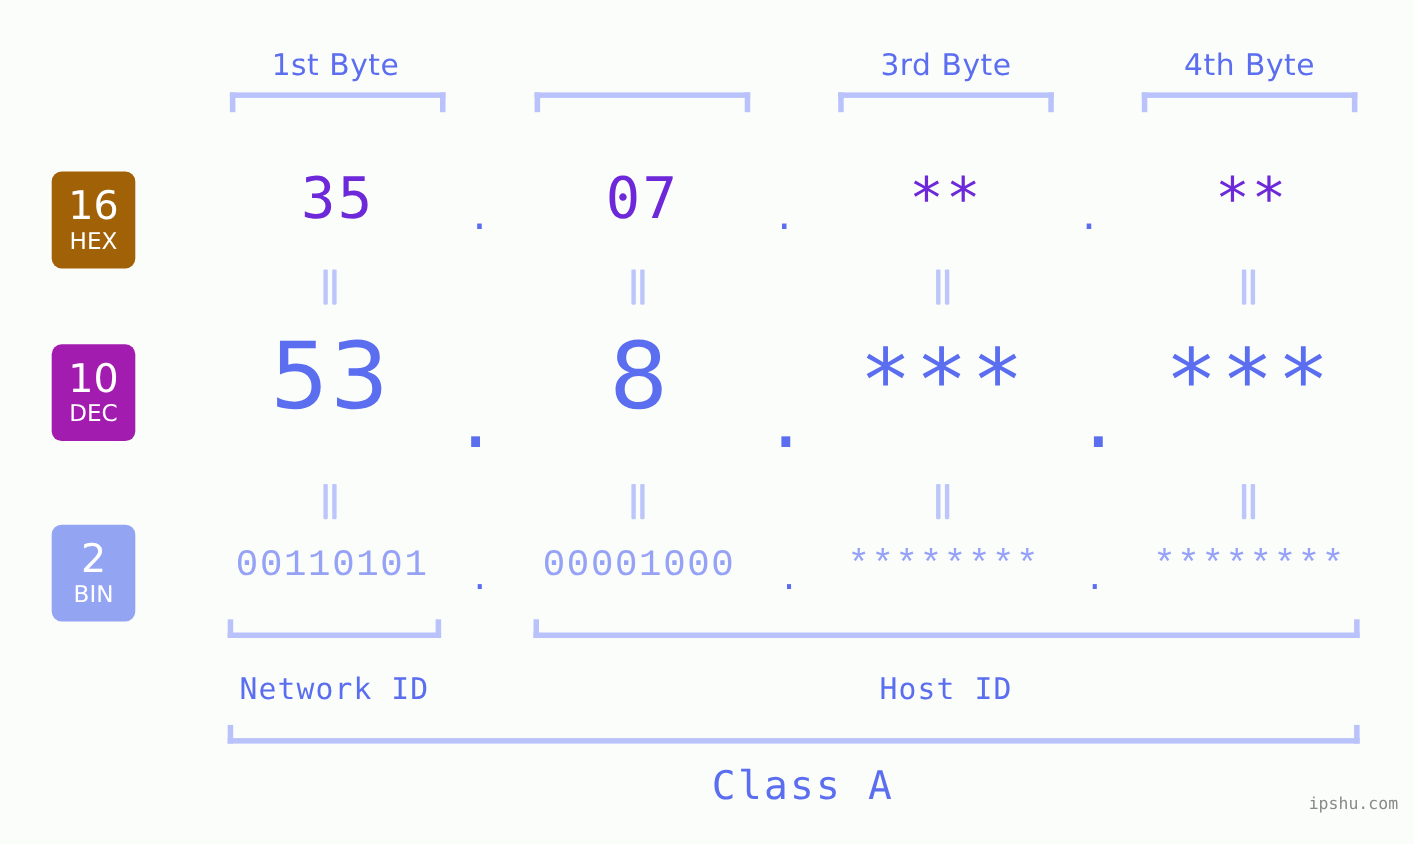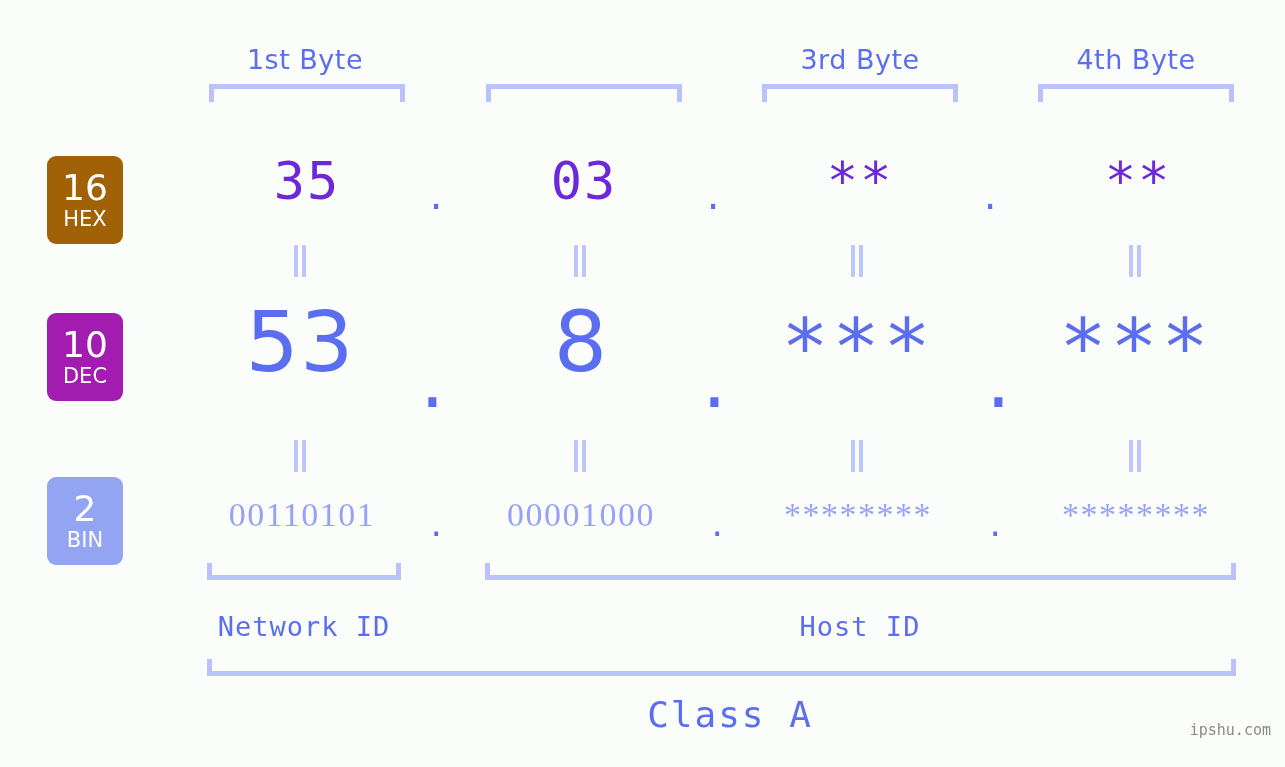--- a/index.html
+++ b/index.html
@@ -115,21 +115,21 @@
     top: 368px;
     font-family: "DejaVu Sans", sans-serif;
     font-size: 78px;
     color: #5b6ef0;
     line-height: 0.33;
   }
 
   
   .row-bin .cell {
     top: 498px;
-    font-family: Liberation Serif, serif;
+    font-family: Liberation Mono, monospace;
     font-size: 34px;
     color: #96a2f5;
     letter-spacing: 1.5px;
   }
   .row-bin .cell.ast {
     color: #96a2f5;
     letter-spacing: 1.5px;
   }
   .row-bin .dot {
     top: 518px;
@@ -227,21 +227,21 @@
     <span class="nm">DEC</span>
   </div>
   <div class="badge badge-bin">
     <span class="num">2</span>
     <span class="nm">BIN</span>
   </div>
 
   <div class="row-hex">
     <div class="cell" style="left:207px; width:200px;">35</div>
     <div class="cell dot" style="left:387px; width:100px;">.</div>
-    <div class="cell" style="left:484px; width:200px;">03</div>
+    <div class="cell" style="left:484px; width:200px;">07</div>
     <div class="cell dot" style="left:664px; width:100px;">.</div>
     <div class="cell" style="left:760px; width:200px;">**</div>
     <div class="cell dot" style="left:941px; width:100px;">.</div>
     <div class="cell" style="left:1038px; width:200px;">**</div>
   </div>
 
   <div class="eq eq-top" style="left:294px;">
       <i></i>
       <i></i>
     </div>

